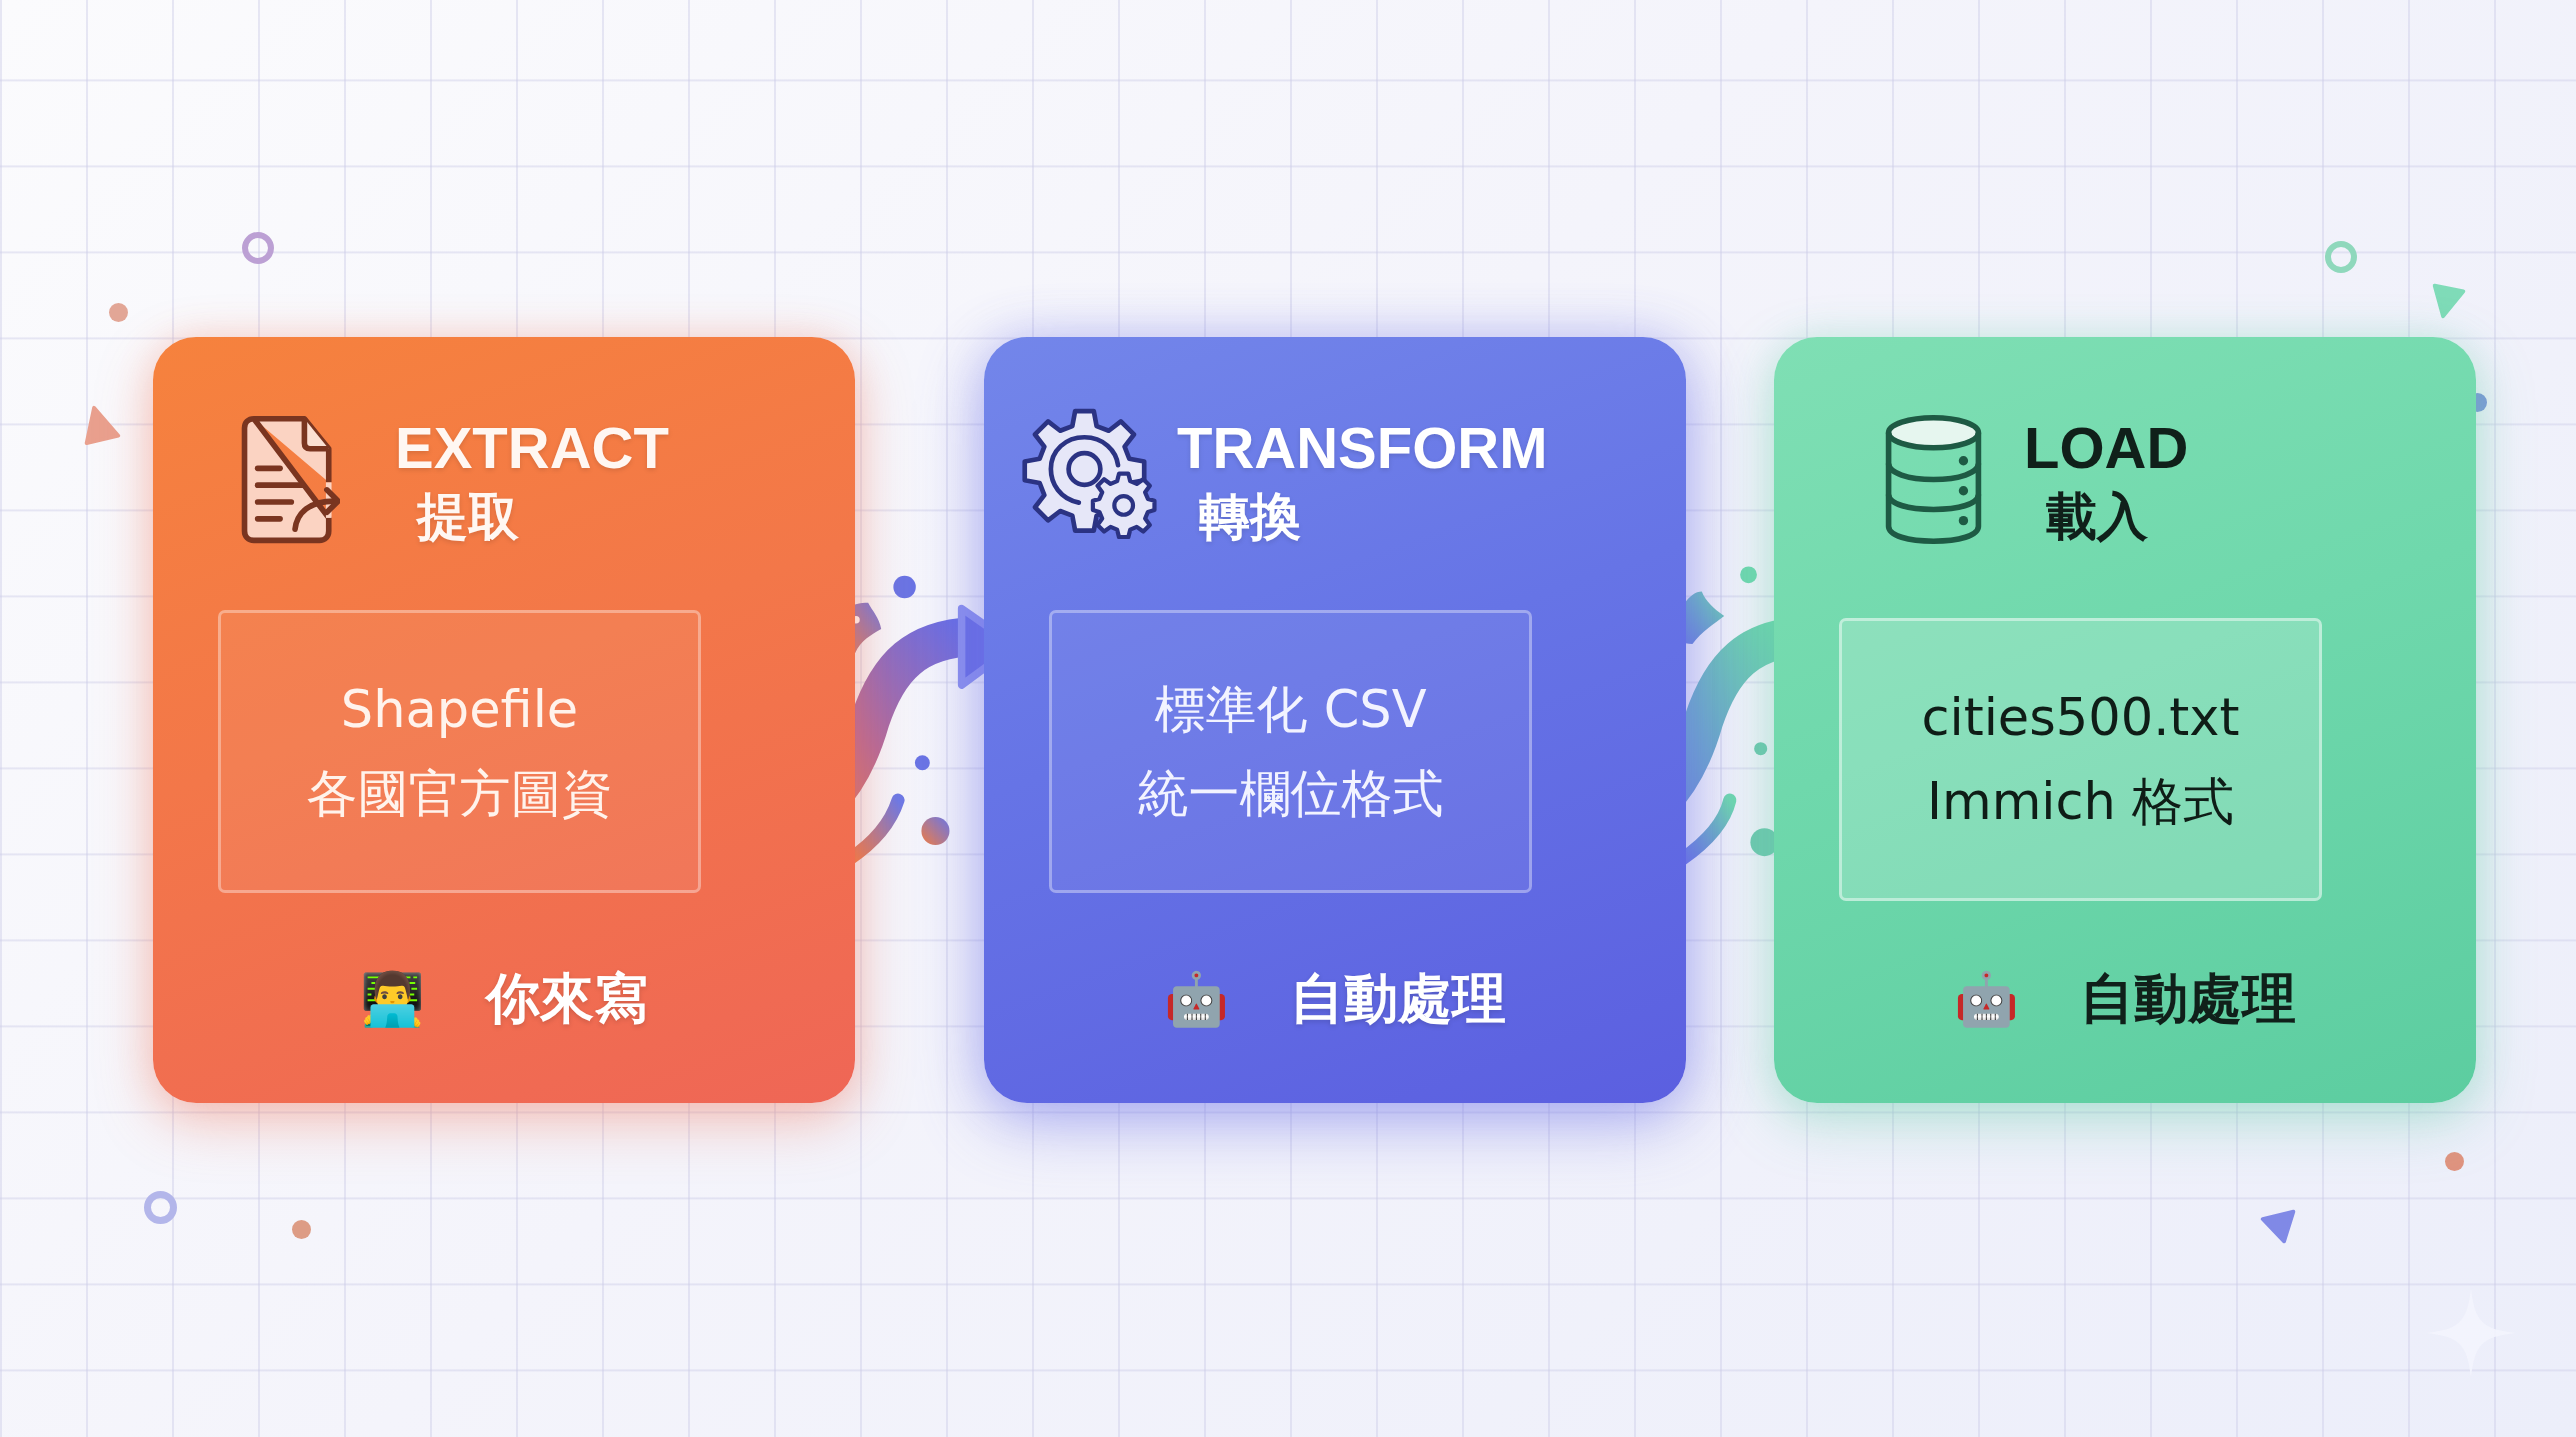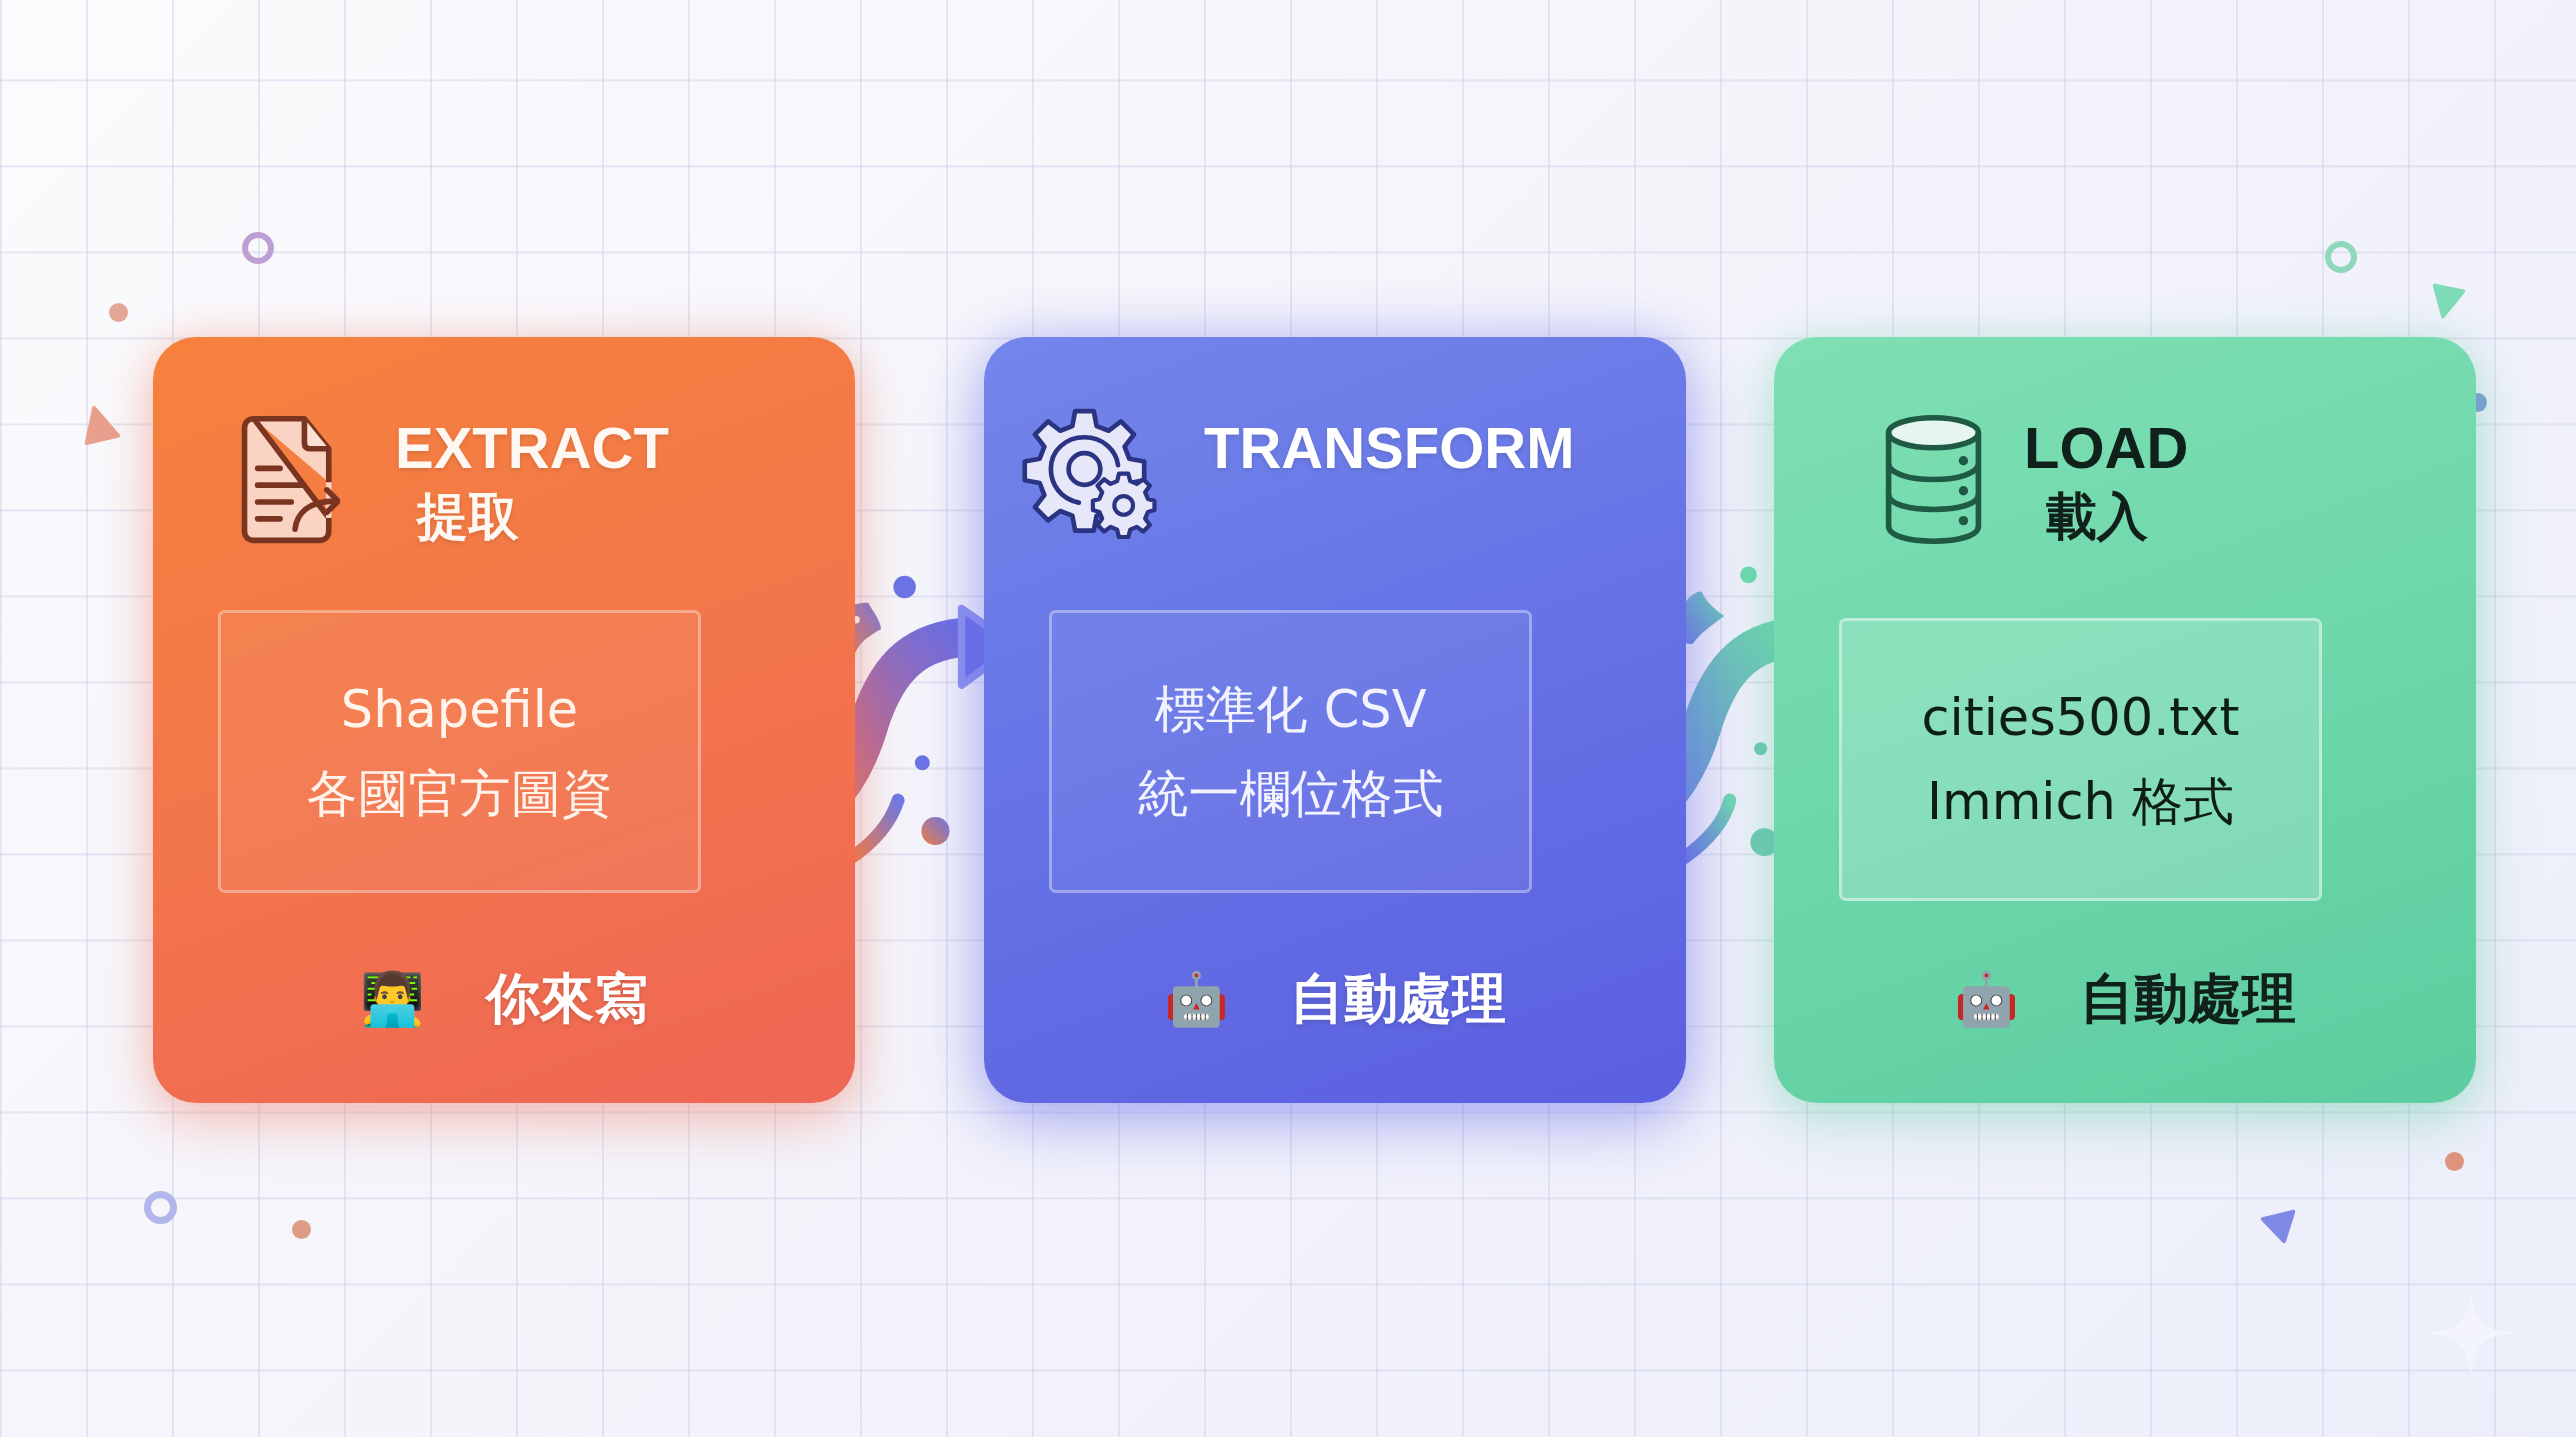--- a/index.html
+++ b/index.html
@@ -29,21 +29,21 @@
     box-shadow: 0 19px 66px rgba(100,105,230,0.45), 0 0 47px rgba(120,125,235,0.25); }
   .card.load { left:1774px; background: linear-gradient(160deg, #7fdfb4 0%, #6fd8ac 45%, #5ccda0 100%);
     box-shadow: 0 19px 56px rgba(90,200,160,0.35), 0 0 37px rgba(100,210,170,0.2); }
   .card-icon { position:absolute; left:82px; top:77px; width:103px; height:131px; }
   .card.transform .card-icon { left:37px; top:62px; width:140px; height:140px; }
   .card-title {
     position:absolute; left:242px; top:77px; font-family:"Liberation Sans", sans-serif;
     font-weight:700; font-size:58px; line-height:67px; color:#fff7f2; letter-spacing:0px;
     text-shadow: 0 1.9px 5.6px rgba(0,0,0,0.12);
   }
-  .card.transform .card-title { left:220px; color:#ffffff; }
+  .card.transform .card-title { left:193px; color:#ffffff; }
   .card.load .card-title { left:250px; color:#10201a; text-shadow:none; }
   .card-title .zh { display:block; font-family:"DejaVu Sans", sans-serif; font-size:51px; line-height:71px;margin-left:22px; }
   .inner {
     position:absolute; left:65px; top:273px; width:483px; height:283px; border-radius:7px;
     border:3.7px solid rgba(255,255,255,0.35); box-sizing:border-box;
     background: rgba(255,255,255,0.06);
     display:flex; flex-direction:column; align-items:center; justify-content:center;
   }
   .card.load .inner { background: rgba(255,255,255,0.18); border-color: rgba(255,255,255,0.45); margin-top: 8px; }
   .inner .line { font-family:"DejaVu Sans", sans-serif; font-size:51px; line-height:84px; color:#fff3ec; font-weight:400; white-space:nowrap; }
@@ -166,20 +166,21 @@
       <path d="M-6 34 C-26 30 -36 14 -36 -2 C-36 -22 -20 -36 0 -36 C20 -36 34 -22 36 -6" fill="none" stroke="#2b3383" stroke-width="5" stroke-linecap="round"></path>
       <circle cx="0" cy="-2" r="17" fill="#e6e7f8" stroke="#2b3383" stroke-width="5"></circle>
     </g>
     <g transform="translate(110,114)">
       <path d="M-5 -30 L5 -30 L7 -22 L14 -19 L21 -24 L28 -17 L23 -10 L26 -3 L33 -1 L33 9 L26 11 L23 18 L28 25 L21 32 L14 27 L7 30 L5 38 L-5 38 L-7 30 L-14 27 L-21 32 L-28 25 L-23 18 L-26 11 L-33 9 L-33 -1 L-26 -3 L-23 -10 L-28 -17 L-21 -24 L-14 -19 L-7 -22 Z" transform="translate(0,-4)" fill="#e6e7f8" stroke="#2b3383" stroke-width="4.5" stroke-linejoin="round"></path>
       <circle cx="0" cy="0" r="10" fill="#e6e7f8" stroke="#2b3383" stroke-width="4.5"></circle>
     </g>
   </svg>
   <div class="card-title">
     <span>TRANSFORM</span>
+    <span class="zh">轉換</span>
   </div>
   <div class="inner">
     <div class="line">標準化 CSV</div>
     <div class="line">統一欄位格式</div>
   </div>
   <div class="footer">
     <span class="emoji">🤖</span>
     <span class="label">自動處理</span>
   </div>
 </div>

